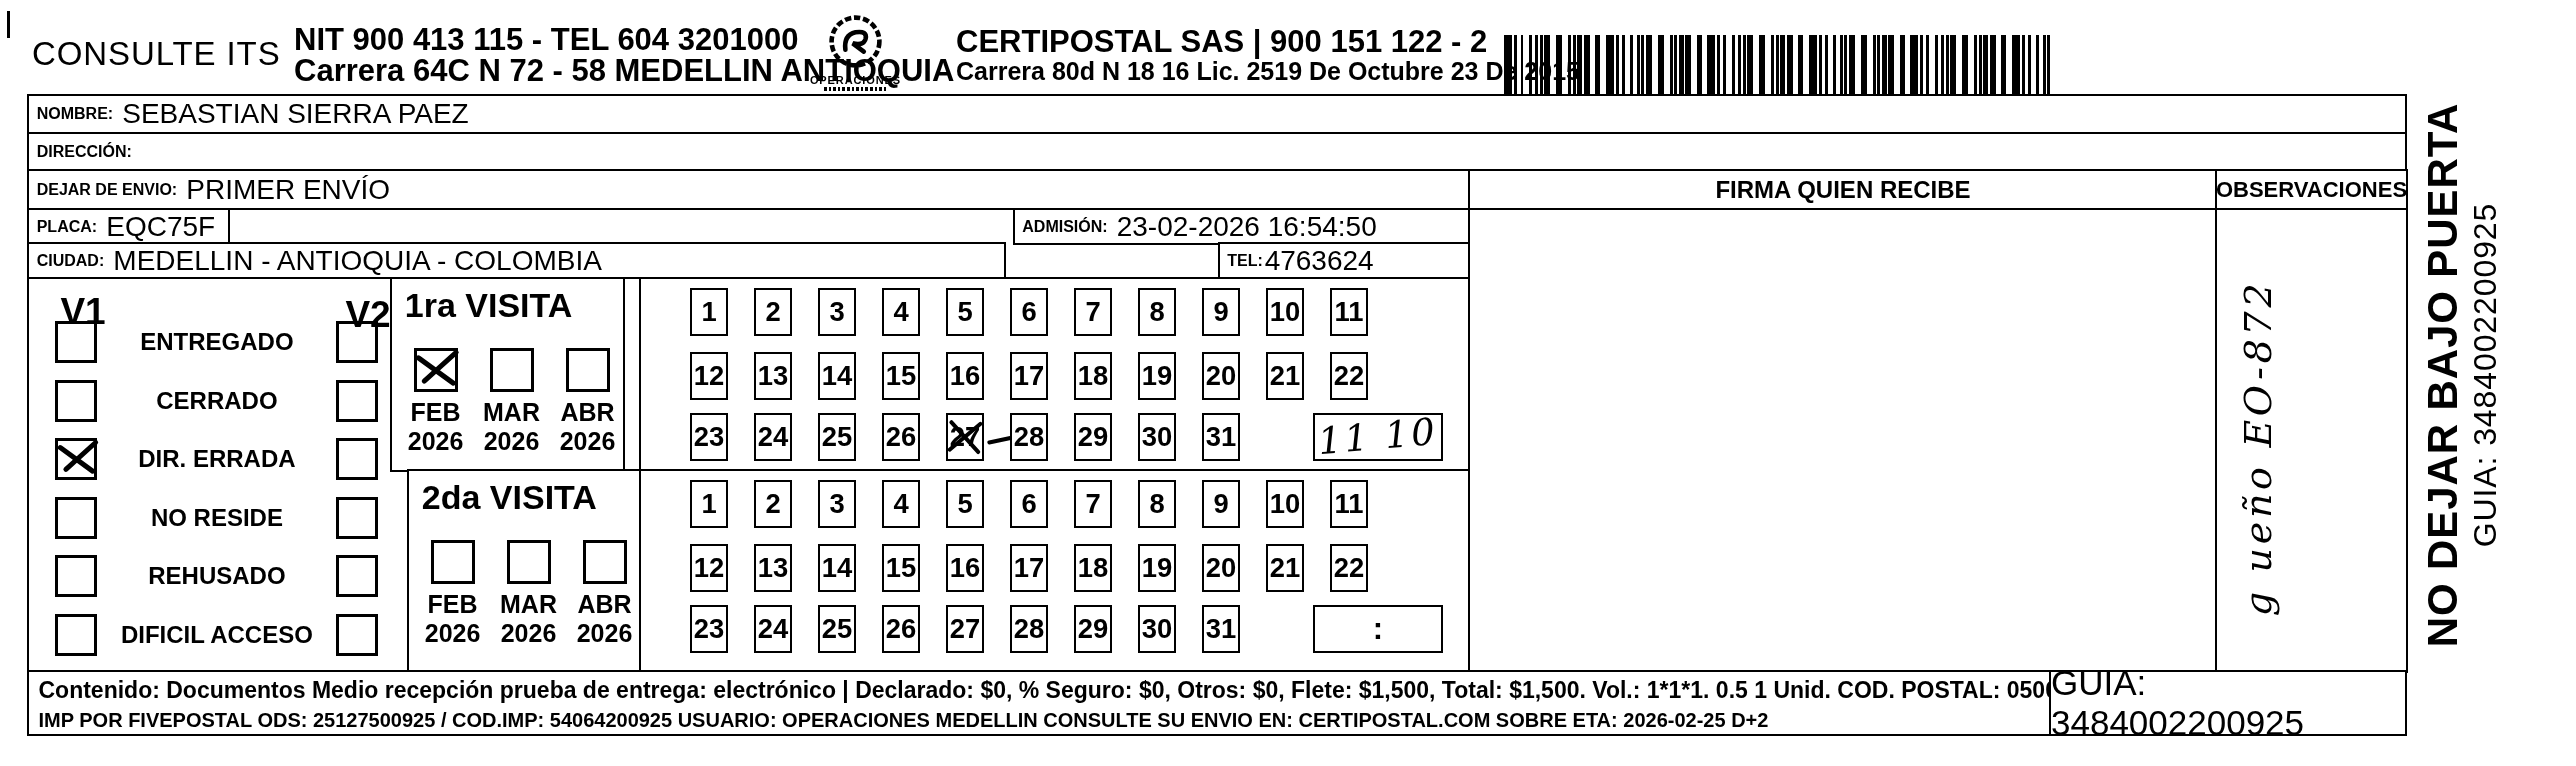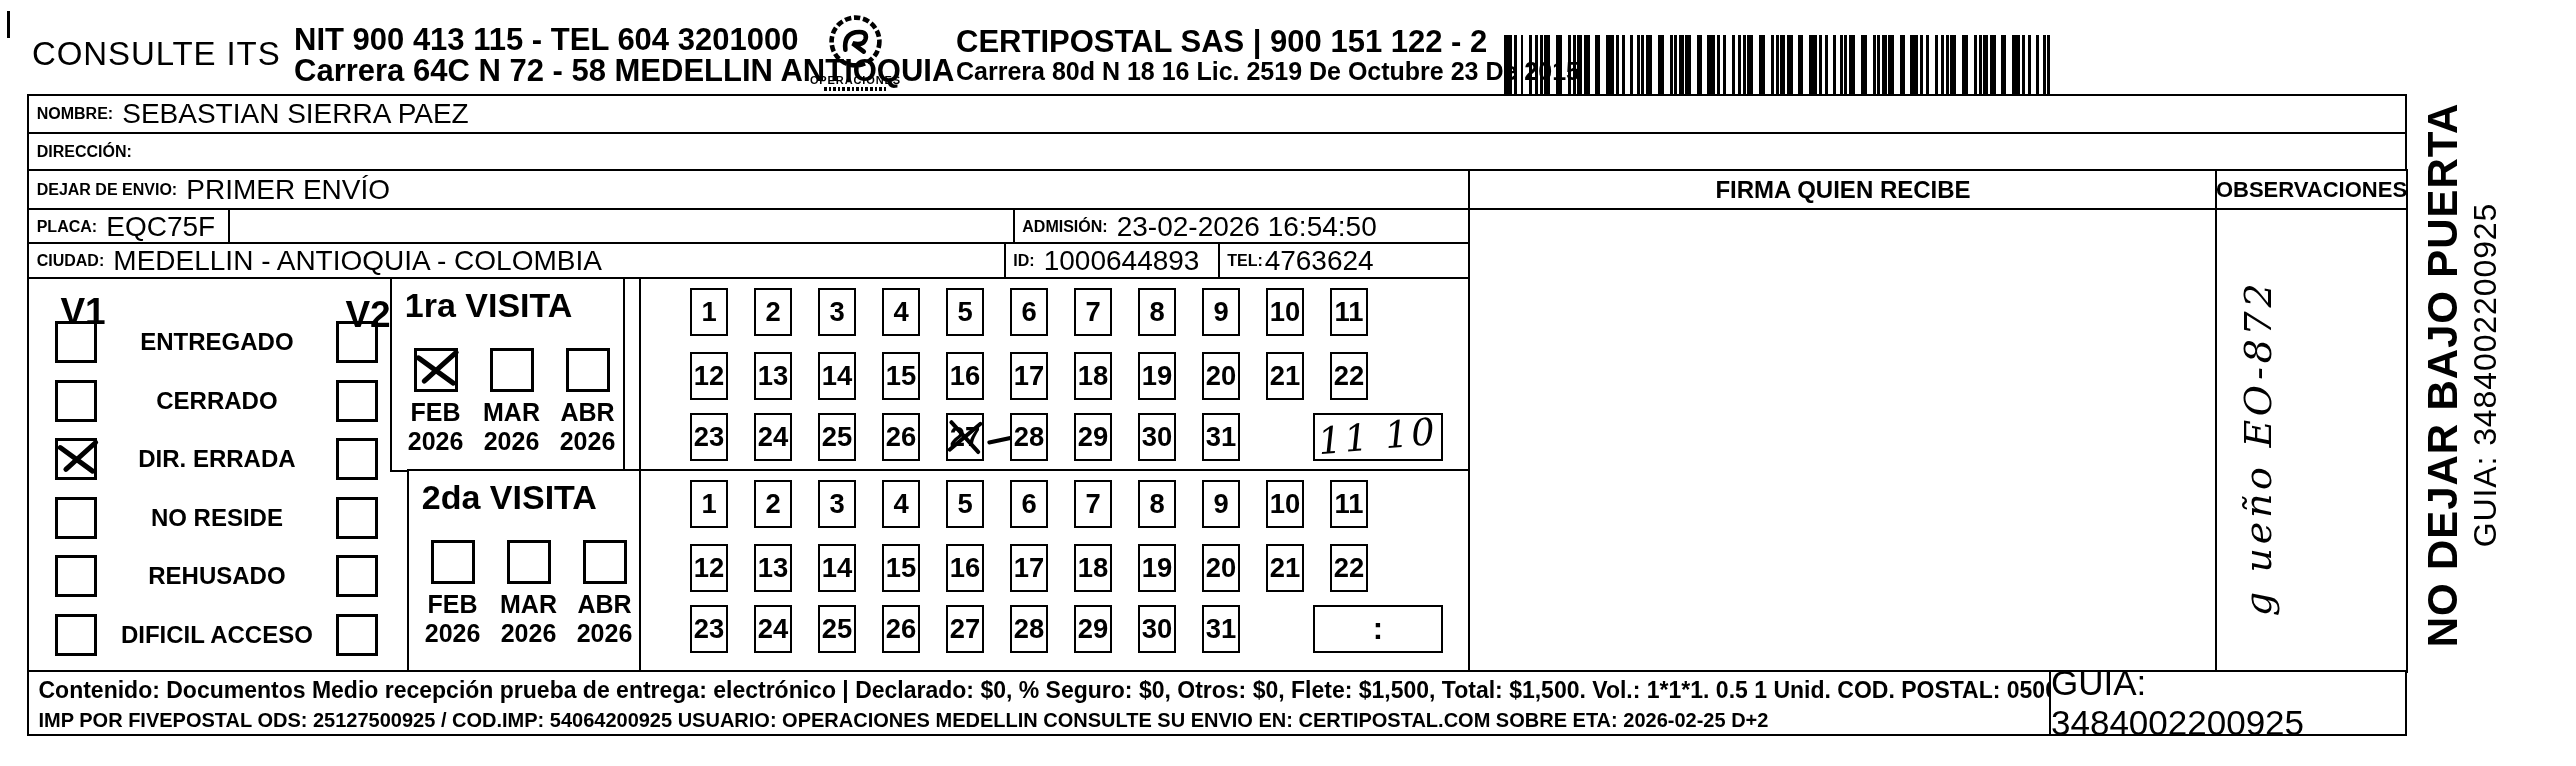--- a/index.html
+++ b/index.html
@@ -199,26 +199,20 @@
       <span class="value">23-02-2026 16:54:50</span>
     </div>
   </div>
 
   <div class="cell" style="left:27.4px;top:242px;width:979px;height:37px;">
     <div class="row-line">
       <span class="label">CIUDAD:</span>
       <span class="value">MEDELLIN - ANTIOQUIA - COLOMBIA</span>
     </div>
   </div>
-  <div class="cell" style="left:1004px;top:242px;width:217px;height:37px;">
-    <div class="row-line">
-      <span class="label">ID:</span>
-      <span class="value">1000644893</span>
-    </div>
-  </div>
   <div class="cell" style="left:1218px;top:242px;width:252px;height:37px;">
     <div class="row-line" style="gap:1.8px;">
       <span class="label">TEL:</span>
       <span class="value">4763624</span>
     </div>
   </div>
 
   <div class="cell" style="left:1468px;top:208px;width:750px;height:465px;"></div>
   <div class="cell" style="left:2215px;top:208px;width:193px;height:465px;"></div>
   <div id="obs-hand">

